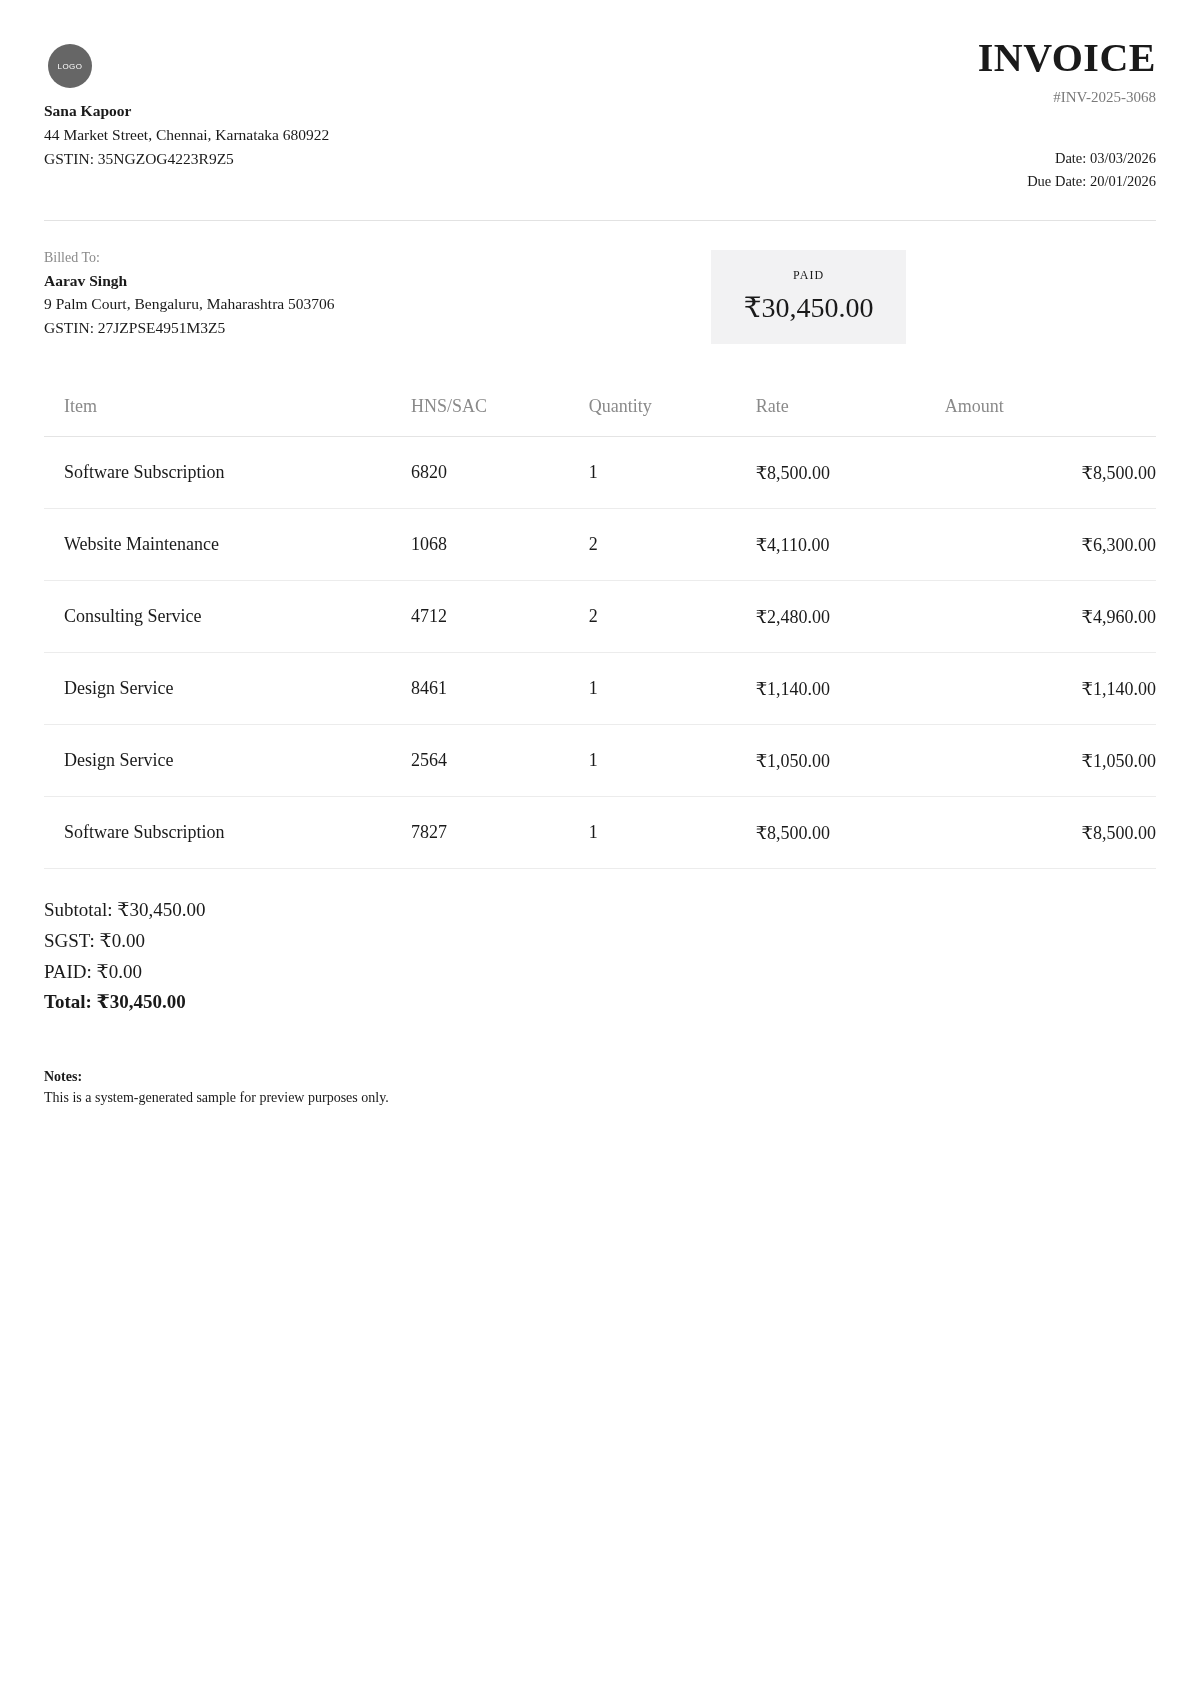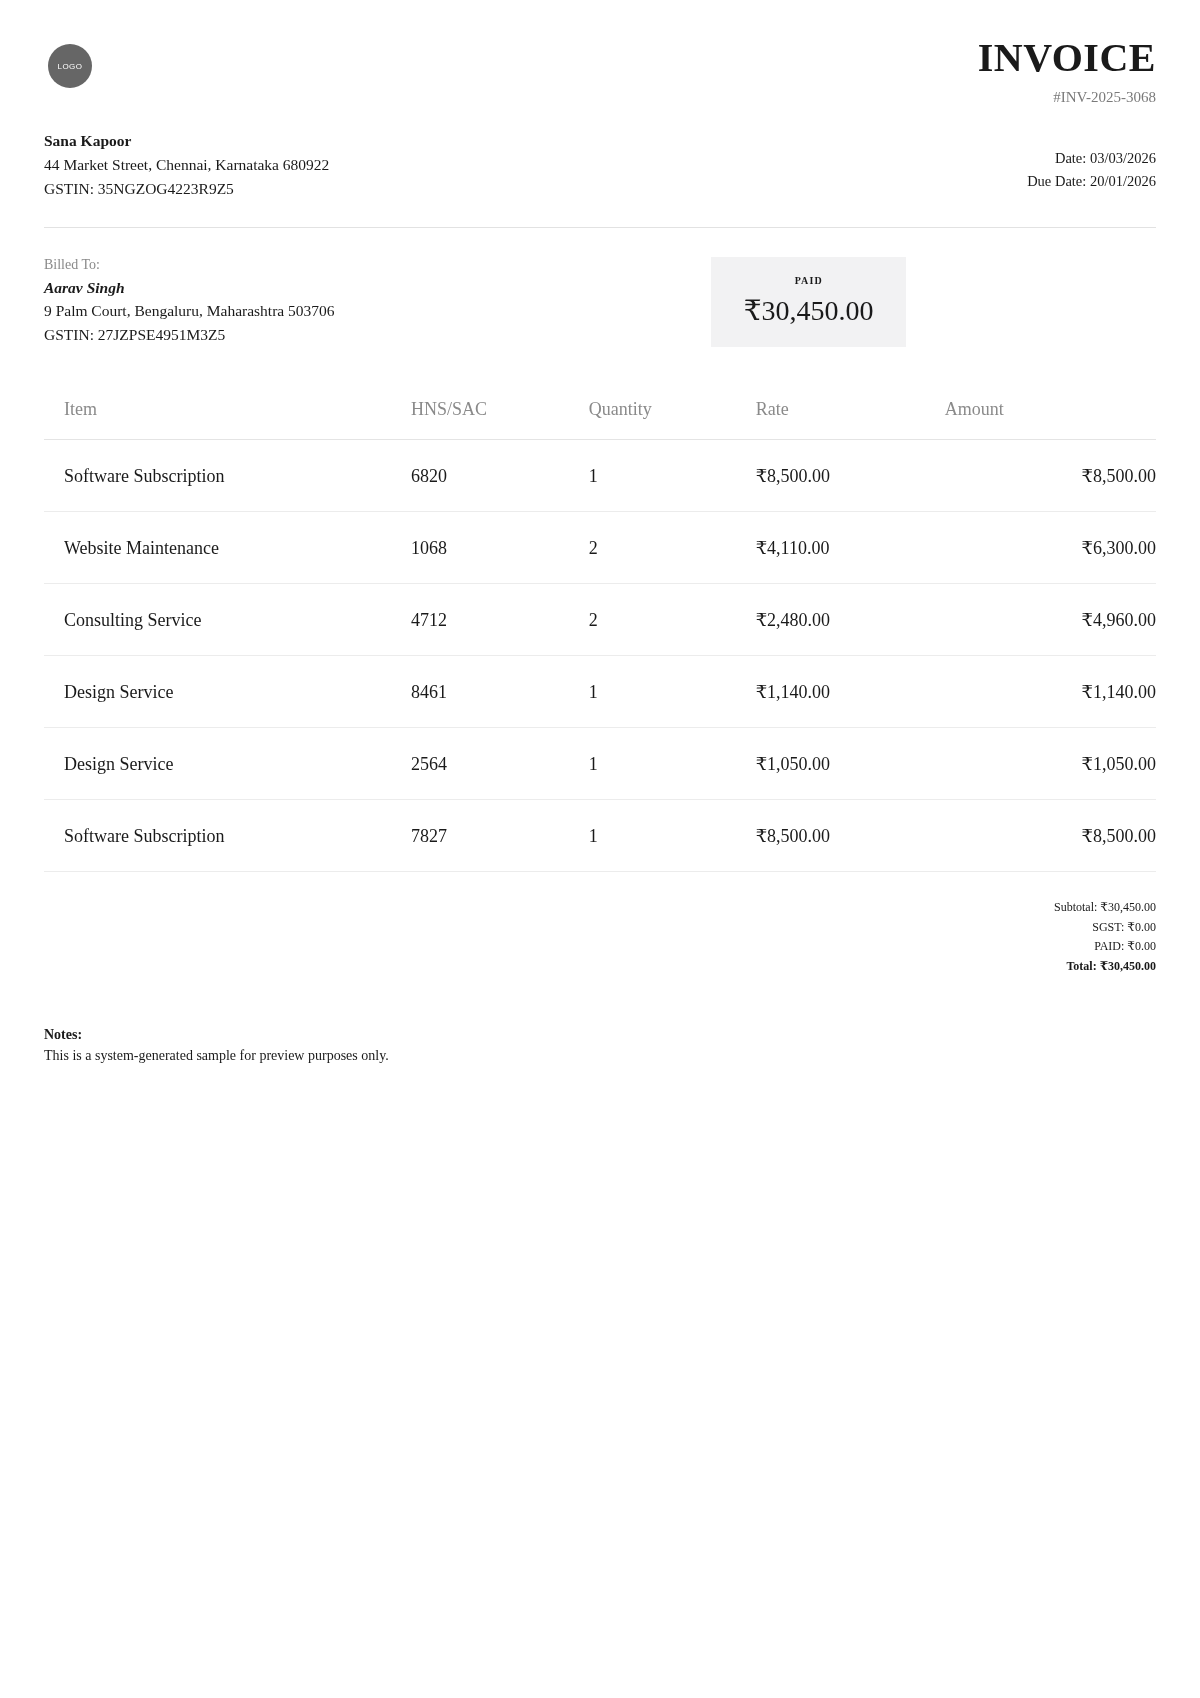--- a/index.html
+++ b/index.html
@@ -38,21 +38,21 @@
     display: flex;
     align-items: center;
     justify-content: center;
     font-family: "Liberation Sans", sans-serif;
     font-size: 8px;
     letter-spacing: 0.5px;
     margin-left: 4px;
     margin-top: 14px;
   }
   .seller {
-    margin-top: 41px;
+    margin-top: 11px;
     font-size: 15.5px;
     line-height: 1.55;
   }
   .seller .name {
     font-weight: bold;
     font-size: 15.5px;
   }
 
   .inv-col {
     text-align: right;
@@ -91,36 +91,35 @@
   .billed { width: 60%; }
   .billed-label {
     font-size: 14px;
     color: #8a8a8a;
     margin-bottom: 3px;
   }
   .billed .name {
     font-weight: bold;
     font-size: 15.5px;
     line-height: 1.5;
-    font-style: italic;
   }
   .billed .line {
     font-size: 15.5px;
     line-height: 1.55;
   }
 
   .paid-box {
     width: 195px;
     background: #f2f2f3;
     text-align: center;
     padding: 18px 0 20px 0;
   }
   .paid-status {
-    font-size: 10px;
-    font-weight: bold;
+    font-size: 12px;
+    font-weight: normal;
     letter-spacing: 1.1px;
   }
   .paid-amount {
     margin-top: 8px;
     font-size: 28px;
   }
 
   
   table.items {
     width: 100%;
@@ -146,22 +145,22 @@
   .col-item   { width: 33%; padding-left: 20px !important; }
   .col-hns    { width: 16%; margin-top: 32px; }
   .col-qty    { width: 15%; }
   .col-rate   { width: 17%; }
   .col-amount { width: 19%; text-align: right; }
   th.col-amount { text-align: right; }
 
   
   .totals {
     margin-top: 26px;
-    text-align: right;
-    font-size: 12px;
+    text-align: left;
+    font-size: 19px;
     line-height: 1.62;
   }
   .totals .grand { font-weight: bold; }
 
   
   .notes {
     margin-top: 48px;
     font-size: 14px;
     line-height: 1.5;
   }

